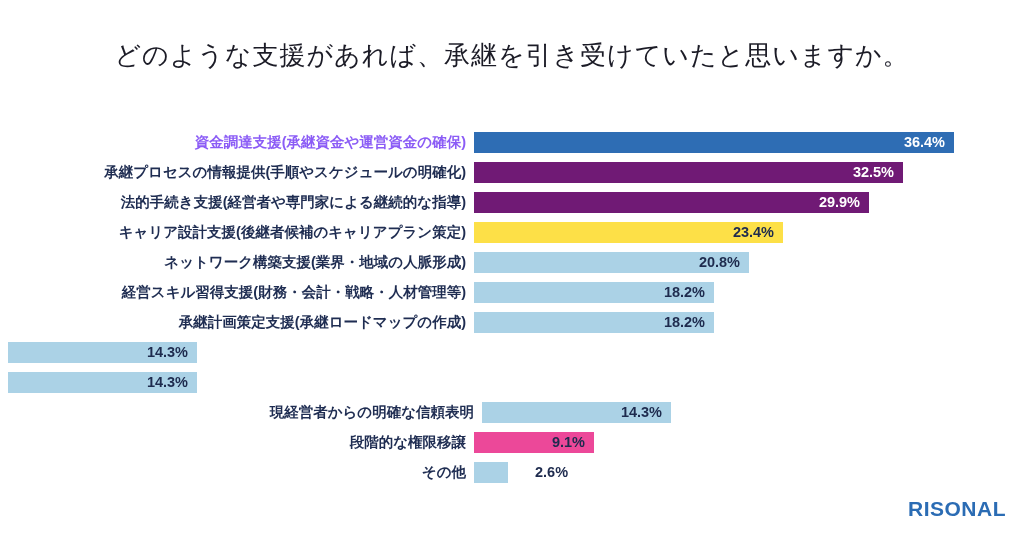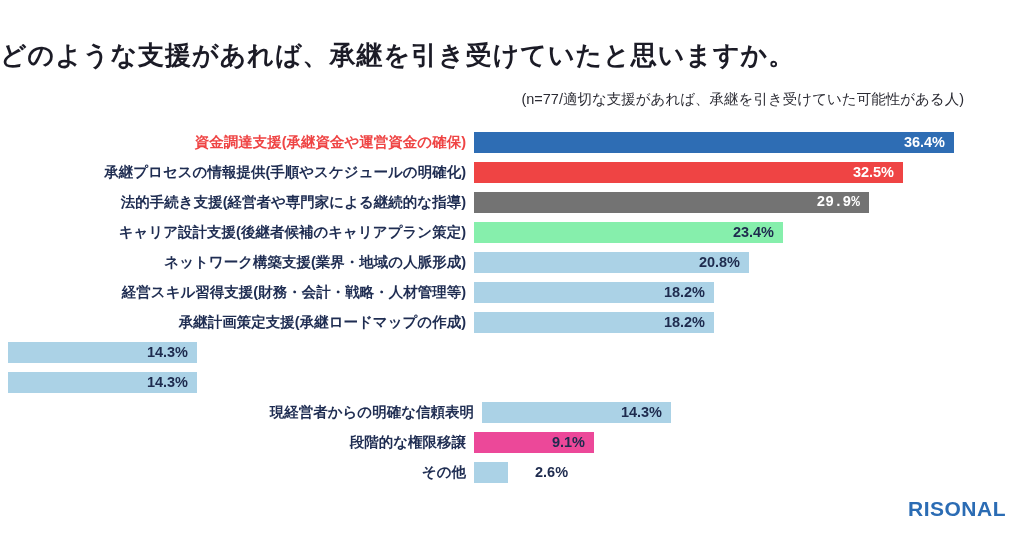--- a/index.html
+++ b/index.html
@@ -11,22 +11,23 @@
     background: #ffffff;
     overflow: hidden;
     font-family: "Liberation Sans", "DejaVu Sans", sans-serif;
     margin: 0 auto;
   }
   .title {
     position: absolute;
     top: 38px;
     left: 0;
     right: 0;
+    text-align: center;
     font-size: 26px;
-    font-weight: bold;
+    font-weight: normal;
     letter-spacing: 1px;
     color: #1b1b26;
   }
   .subtitle {
     position: absolute;
     top: 90px;
     right: 60px;
     font-size: 14.5px;
     font-weight: 500;
     color: #2b2b33;
@@ -77,50 +78,49 @@
     font-weight: bold;
     letter-spacing: 0.5px;
     color: #2b6cb4;
   }
 </style>
 </head>
 <body>
 
 <div class="slide">
   <div class="title">どのような支援があれば、承継を引き受けていたと思いますか。</div>
-  <div class="subtitle">(n=77/適切な支援があれば、承継を引き受けていた可能性がある人)</div>
   <div class="chart">
       <div class="row">
-        <div class="row-label" style="color: #ef4444; padding-left: 45px;">資金調達支援(承継資金や運営資金の確保)</div>
+        <div class="row-label" style="color: #8b5cf6; padding-left: 45px;">資金調達支援(承継資金や運営資金の確保)</div>
         <div class="bar-area">
           <div class="bar" style="width: 480px; background: rgb(46, 109, 180);">
             <span class="value-label value-inside" style="color: rgb(255, 255, 255);">36.4%</span>
           </div>
         </div>
       </div>
       <div class="row">
         <div class="row-label" style="color: rgb(31, 45, 82);">承継プロセスの情報提供(手順やスケジュールの明確化)</div>
         <div class="bar-area">
-          <div class="bar" style="width: 429px; background: #ef4444;">
+          <div class="bar" style="width: 429px; background: #701a75;">
             <span class="value-label value-inside" style="color: rgb(255, 255, 255);">32.5%</span>
           </div>
         </div>
       </div>
       <div class="row">
         <div class="row-label" style="color: rgb(31, 45, 82);">法的手続き支援(経営者や専門家による継続的な指導)</div>
         <div class="bar-area">
-          <div class="bar" style="width: 395px; background: #737373; font-family: Liberation Mono, monospace;">
+          <div class="bar" style="width: 395px; background: #701a75;">
             <span class="value-label value-inside" style="color: rgb(255, 255, 255);">29.9%</span>
           </div>
         </div>
       </div>
       <div class="row">
         <div class="row-label" style="color: rgb(31, 45, 82);">キャリア設計支援(後継者候補のキャリアプラン策定)</div>
         <div class="bar-area">
-          <div class="bar" style="width: 309px; background: #86efac; padding-left: 20px;">
+          <div class="bar" style="width: 309px; background: #fde047; padding-left: 20px;">
             <span class="value-label value-inside" style="color: rgb(30, 43, 78);">23.4%</span>
           </div>
         </div>
       </div>
       <div class="row">
         <div class="row-label" style="color: rgb(31, 45, 82);">ネットワーク構築支援(業界・地域の人脈形成)</div>
         <div class="bar-area">
           <div class="bar" style="width: 275px; background: rgb(171, 210, 230);">
             <span class="value-label value-inside" style="color: rgb(30, 43, 78);">20.8%</span>
           </div>

